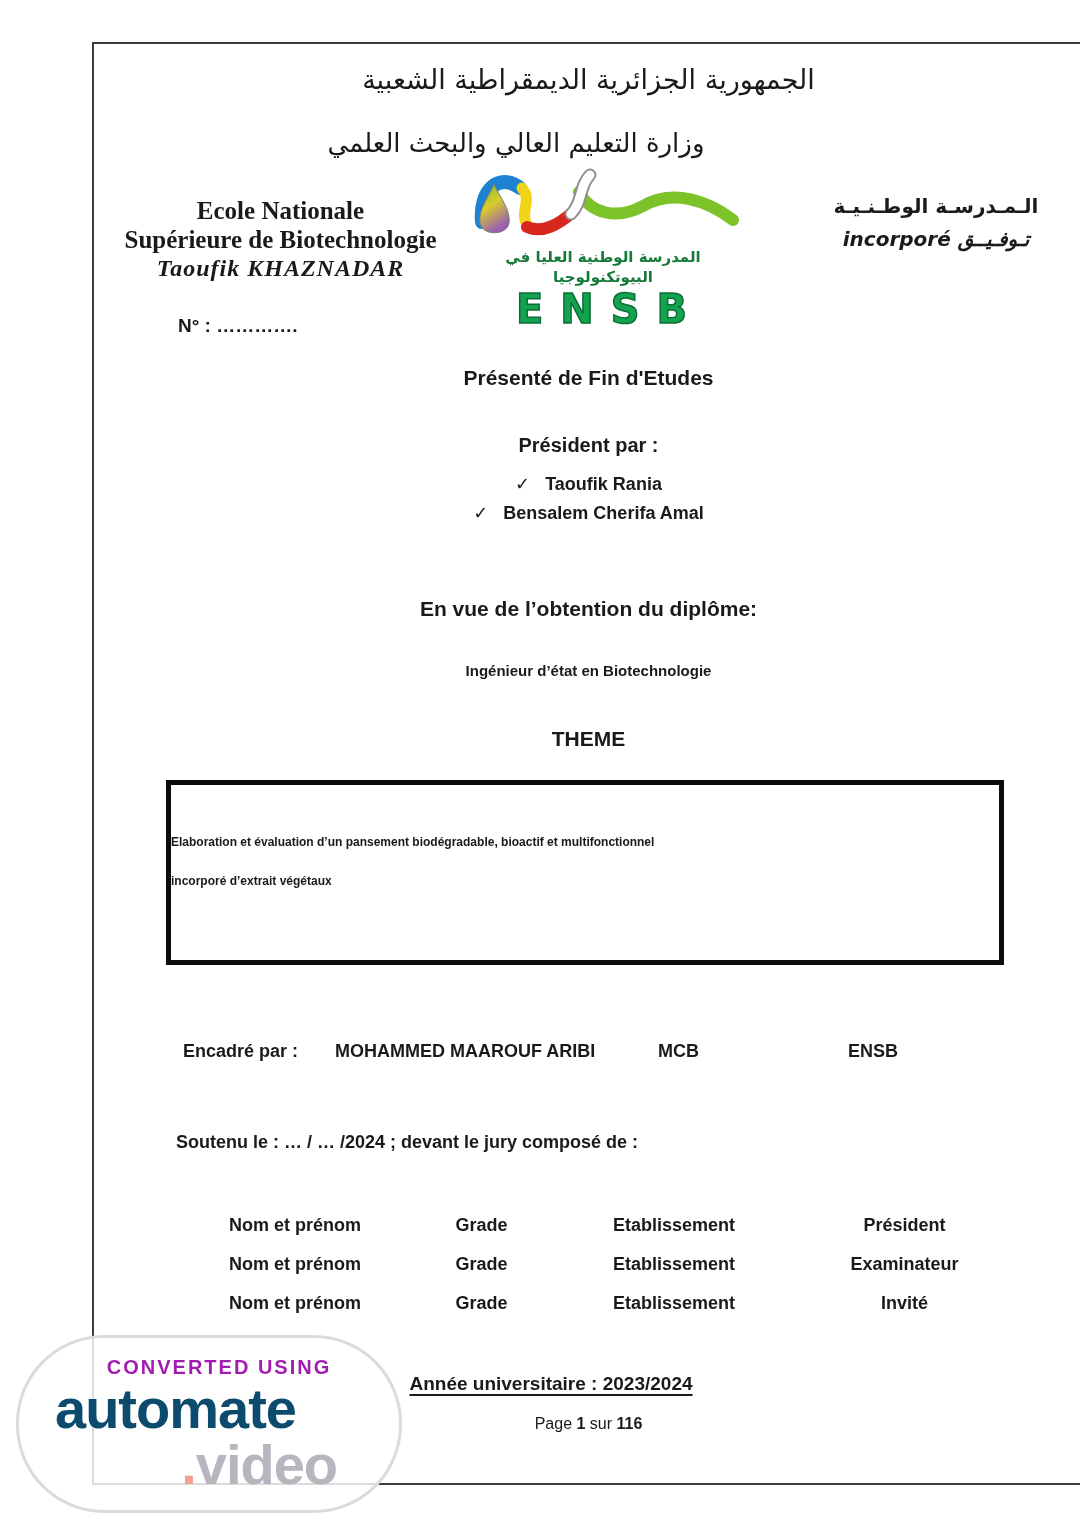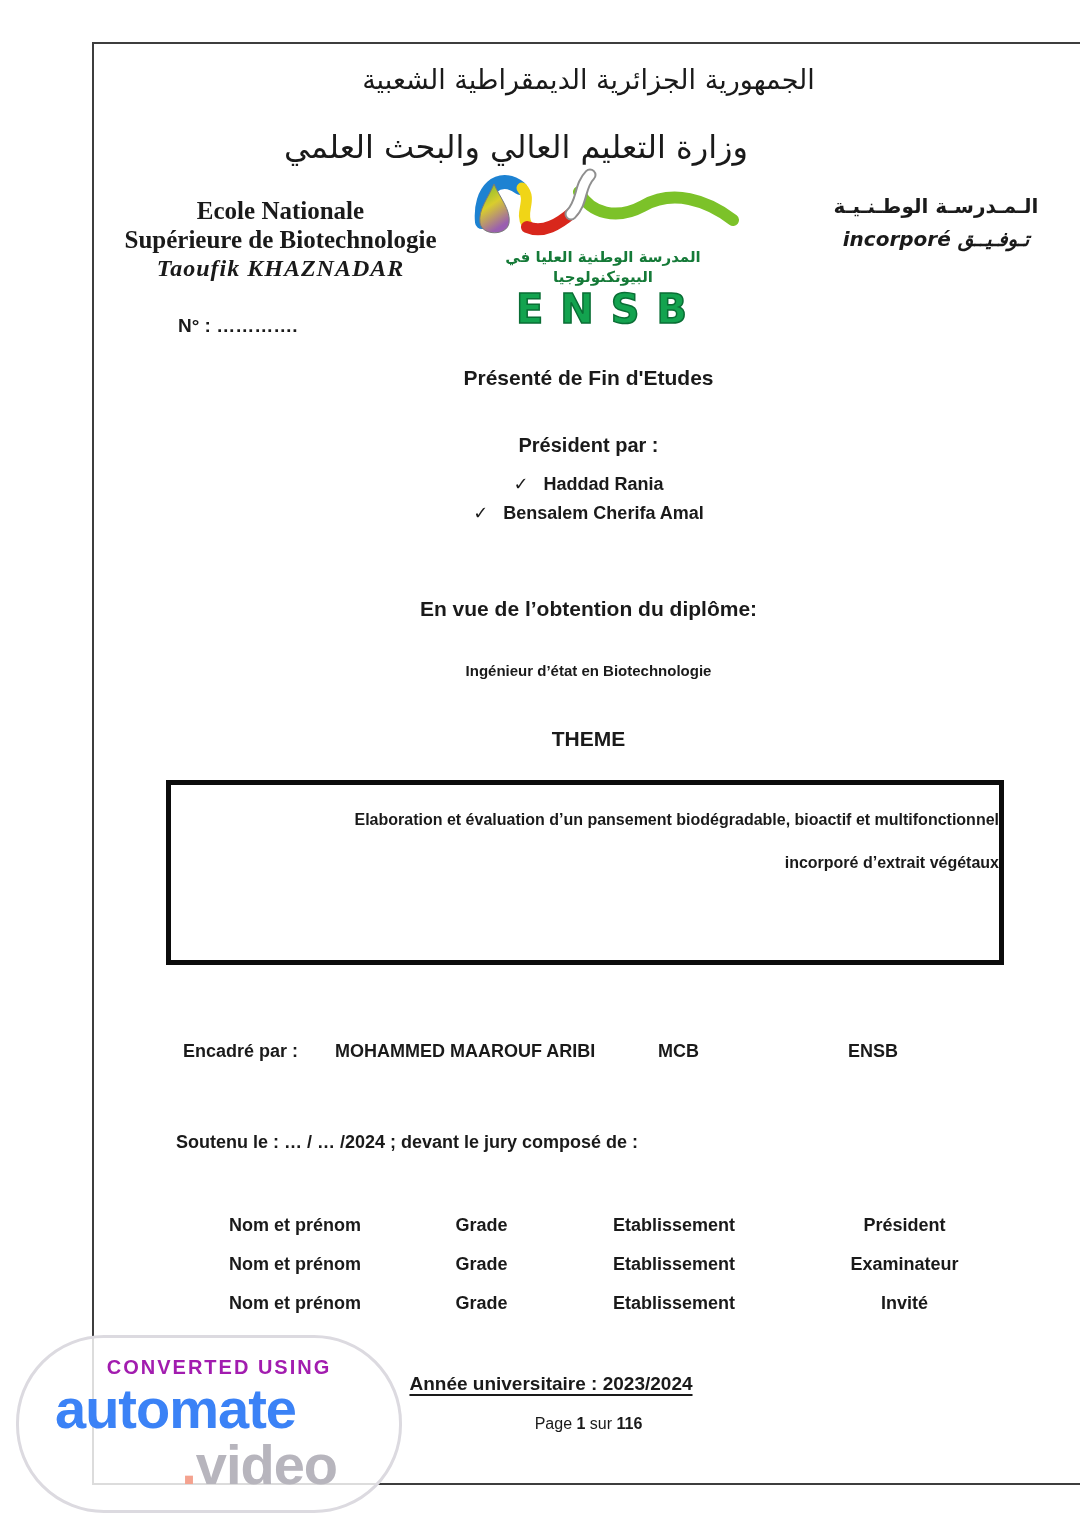--- a/index.html
+++ b/index.html
@@ -9,21 +9,21 @@
   }
   .abs{position:absolute;margin-left:48px;}
   .center{text-align:center;}
   .page-border{
     left:44px;top:42px;width:993px;height:1443px;box-sizing:border-box;
     border:2px solid #3d3d3d;background:transparent;
   }
   
   .ar{font-family:"DejaVu Sans",sans-serif;direction:rtl;}
   .ar-rep{left:44px;top:64px;width:993px;font-size:27px;font-weight:500;}
-  .ar-min{left:44px;top:128px;width:848px;font-size:32px;font-weight:500;}
+  .ar-min{left:44px;top:128px;width:848px;font-size:26px;font-weight:500;}
   
   .school-fr{left:60px;top:196px;width:345px;font-family:"Liberation Serif",serif;
     font-weight:bold;font-size:25px;line-height:29px;}
   .school-fr .it{font-style:italic;font-size:24px;letter-spacing:1px;}
   .school-ar{left:742px;top:190px;width:292px;font-family:"DejaVu Sans",sans-serif;
     direction:rtl;font-weight:bold;font-size:20px;line-height:33px;}
   .school-ar .it{font-style:italic;}
   
   .logo{left:413px;top:162px;width:284px;}
   .logo svg{display:block;margin:0 auto;}
@@ -36,22 +36,22 @@
   
   .memoire{left:44px;top:366px;width:993px;font-size:21px;font-weight:bold;}
   .presente{left:44px;top:434px;width:993px;font-size:20px;font-weight:bold;}
   .authors{left:44px;top:470px;width:993px;font-size:18px;font-weight:bold;line-height:29px;}
   .author-row{display:flex;justify-content:center;gap:15px;}
   .check{font-weight:normal;}
   .envue{left:44px;top:597px;width:993px;font-size:21px;font-weight:bold;}
   .diplome{left:44px;top:662px;width:993px;font-size:15px;font-weight:bold;}
   .theme-label{left:44px;top:727px;width:993px;font-size:21px;font-weight:bold;}
   .theme-box{left:118px;top:780px;width:838px;height:185px;box-sizing:border-box;
-    border:5px solid #0c0c0c;text-align:right;font-size:16px;font-weight:bold;
-    padding-top:26px;}
+    border:5px solid #0c0c0c;text-align:left;font-size:12px;font-weight:bold;
+    padding-top:50px;}
   .theme-box .l2{margin-top:25px;}
   
   .sup{top:1041px;font-size:18px;font-weight:bold;}
   .sup-label{left:135px;}
   .sup-name{left:287px;}
   .sup-grade{left:610px;}
   .sup-inst{left:800px;}
   .soutenu{left:128px;top:1132px;font-size:18px;font-weight:bold;}
   
   .jury{left:133px;top:1206px;width:834px;font-size:18px;font-weight:bold;}
@@ -64,21 +64,21 @@
   .annee{left:10px;top:1373px;width:986px;font-size:19px;font-weight:bold;
     text-decoration:underline;text-decoration-thickness:2px;text-underline-offset:4px;}
   .pageline{left:44px;top:1415px;width:993px;font-size:16px;font-weight:normal;}
   .pageline b{font-weight:bold;}
   
   .wm{left:-32px;top:1335px;width:380px;height:172px;border-radius:88px;
     border:3px solid #dcdae0;background:rgba(255,255,255,0.82);z-index:5;}
   .wm-l1{position:absolute;left:50px;top:18px;width:300px;text-align:center;
     font-size:20px;font-weight:bold;letter-spacing:2px;color:#a21caf;}
   .wm-l2{position:absolute;left:36px;top:38px;font-size:56px;font-weight:bold;
-    color:#3b82f6;letter-spacing:-1px;}
+    color:#0c4a6e;letter-spacing:-1px;}
   .wm-l3{position:absolute;left:40px;top:94px;width:278px;text-align:right;
     font-size:56px;font-weight:bold;color:#b7b5bd;letter-spacing:-1px;}
   .wm-dot{color:#f4a28f;}
 </style>
 </head>
 <body>
 
 <div class="canvas">
 
   <div class="abs page-border"></div>
@@ -125,21 +125,21 @@
   </div>
 
   <div class="abs num-line">N° : ………….</div>
 
   <div class="abs center memoire">Présenté de Fin d'Etudes</div>
   <div class="abs center presente">Président par :</div>
 
   <div class="abs authors">
     <div class="author-row">
       <span class="check">✓</span>
-      <span>Haddad Rania</span>
+      <span>Taoufik Rania</span>
     </div>
     <div class="author-row">
       <span class="check">✓</span>
       <span>Bensalem Cherifa Amal</span>
     </div>
   </div>
 
   <div class="abs center envue">En vue de l’obtention du diplôme:</div>
   <div class="abs center diplome">Ingénieur d’état en Biotechnologie</div>
   <div class="abs center theme-label">THEME</div>

